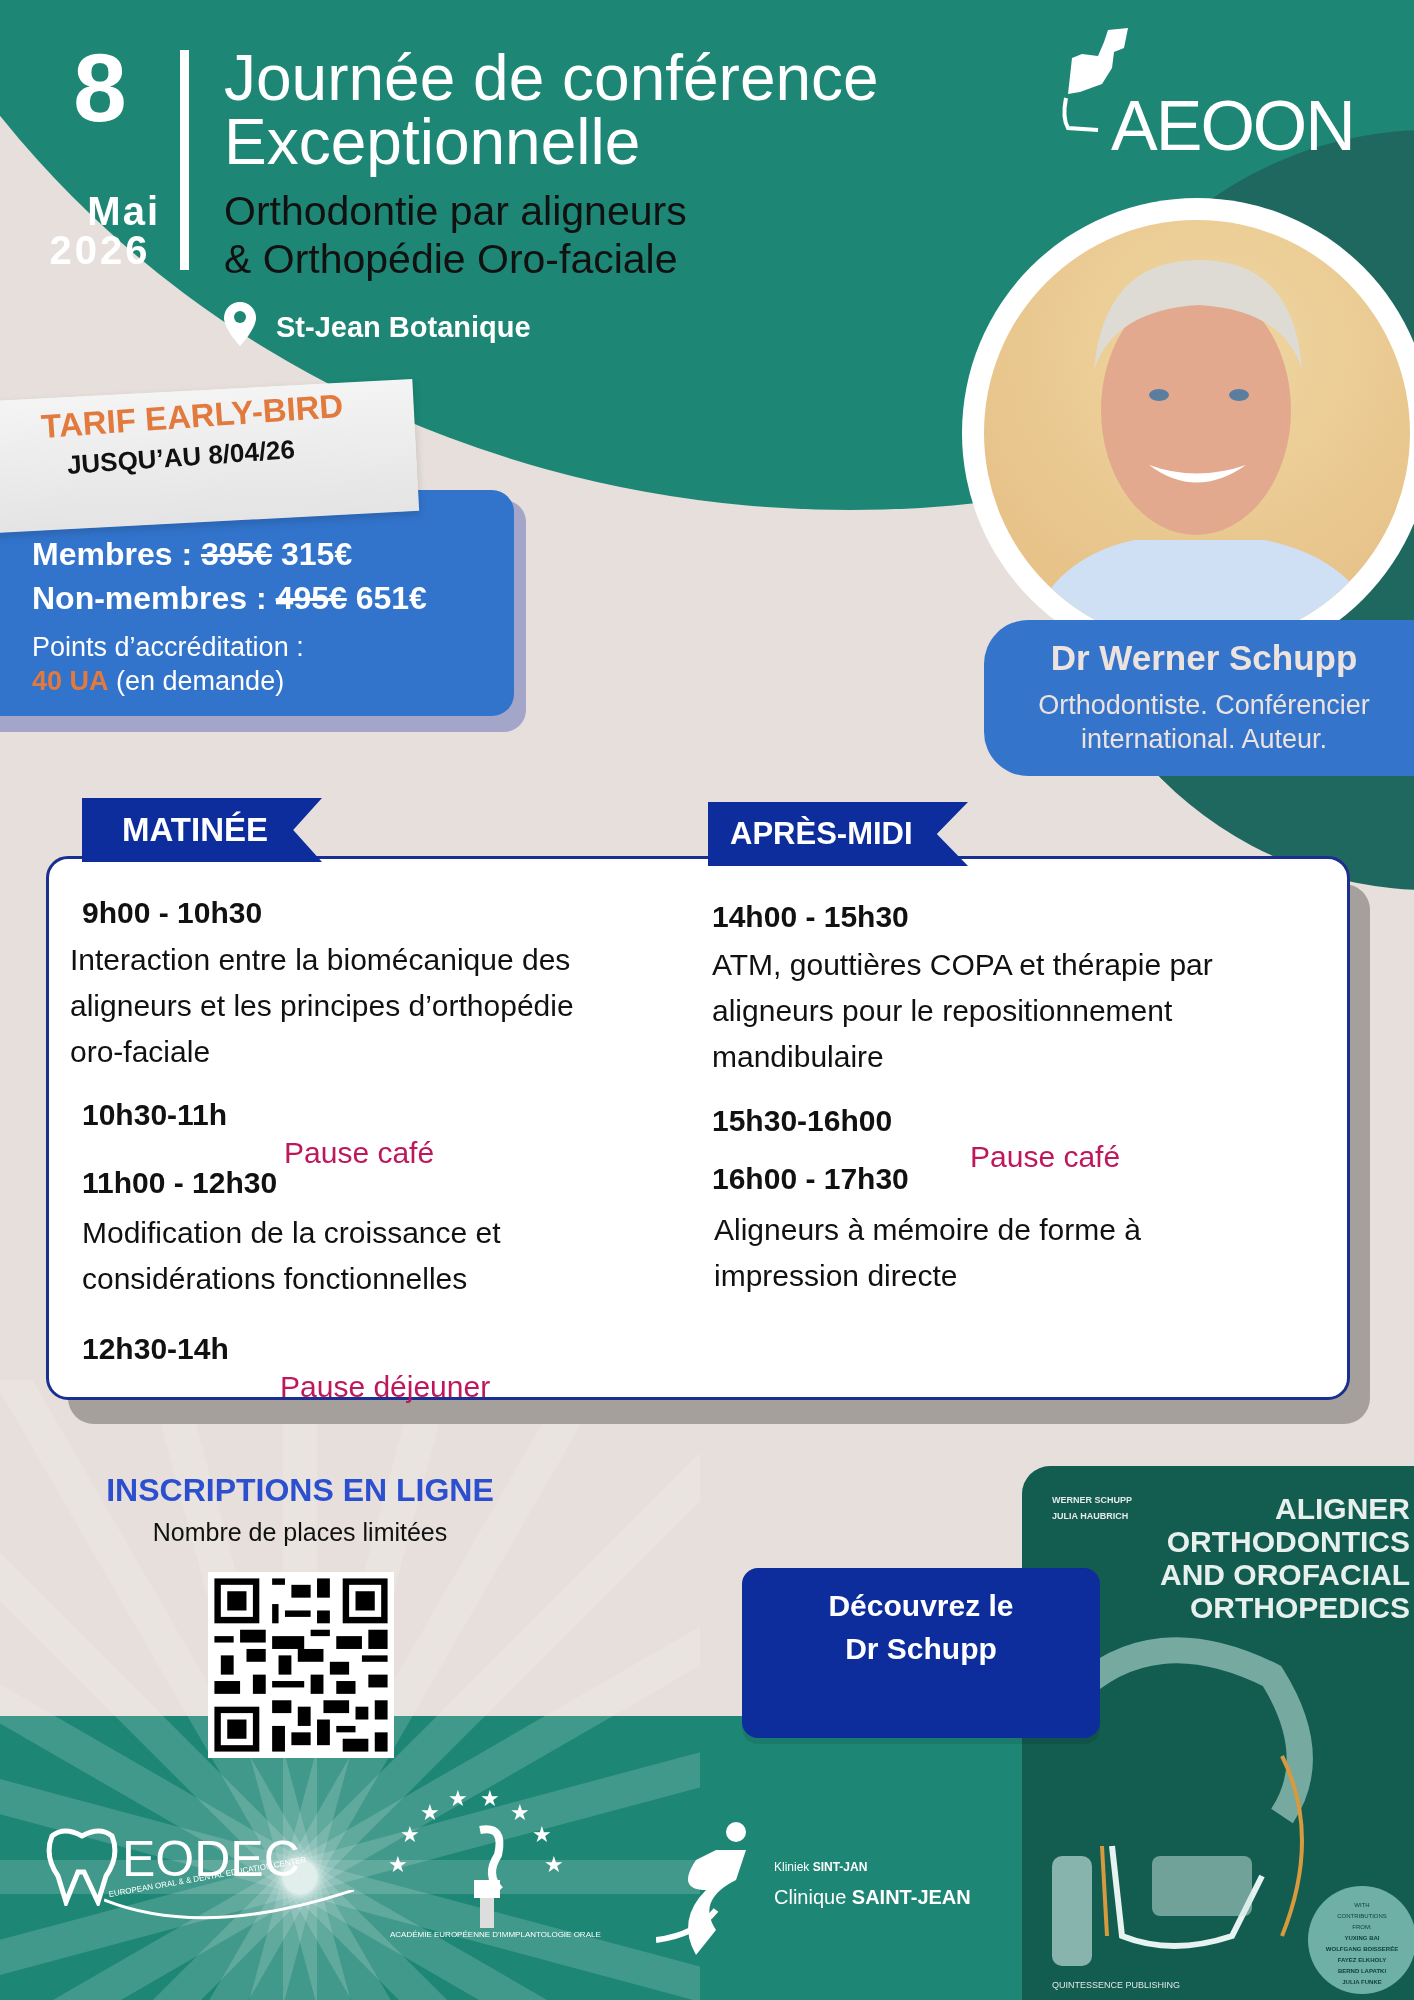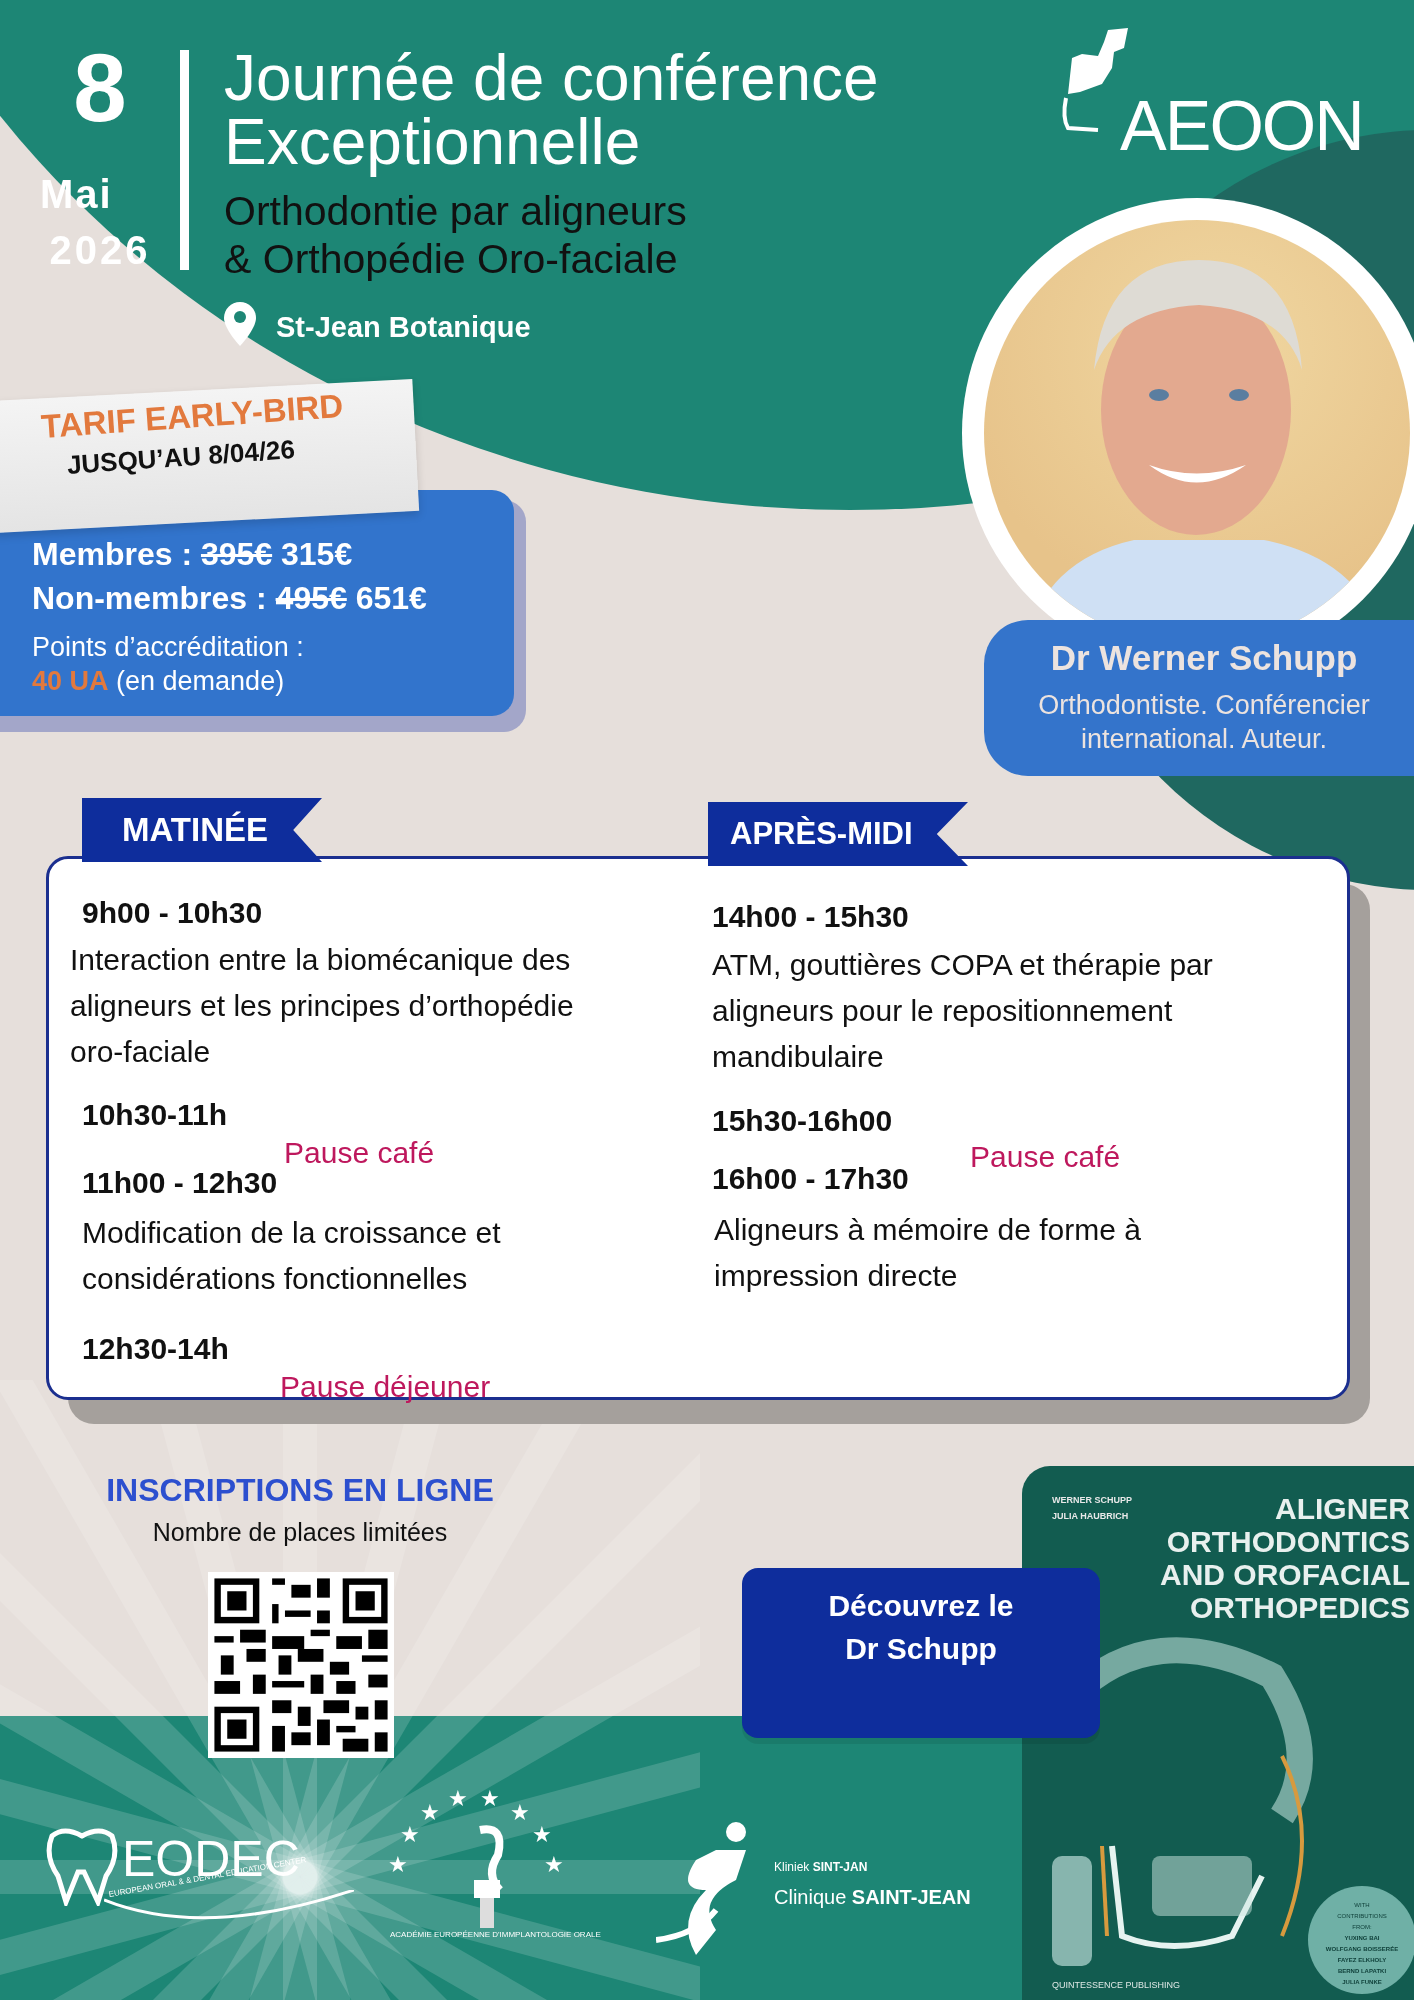--- a/index.html
+++ b/index.html
@@ -6,31 +6,31 @@
   body{width:1414px;height:2000px;position:relative;overflow:hidden;background:#e6dfdb;font-family:"Liberation Sans",sans-serif;}
   .abs{position:absolute;}
   
   #bg-top{position:absolute;left:-200px;top:-1400px;width:2100px;height:1910px;border-radius:50%;background:#1d8675;}
   #bg-darkcircle{position:absolute;left:1050px;top:130px;width:760px;height:760px;border-radius:50%;background:#1f6860;}
   #bg-bottom{position:absolute;left:0;top:1716px;width:1414px;height:284px;background:#1d8675;}
   #rays{position:absolute;left:0;top:1380px;width:700px;height:620px;overflow:hidden;}
   .ray{position:absolute;left:300px;top:480px;width:600px;height:34px;background:rgba(255,255,255,0.16);transform-origin:0 50%;}
   
   #date-day{left:40px;top:40px;width:120px;text-align:center;color:#fff;font-weight:bold;font-size:96px;line-height:1;}
-  #date-month{left:40px;top:172px;width:120px;text-align:left;color:#fff;font-weight:bold;font-size:40px;letter-spacing:2px;}
+  #date-month{left:40px;top:189px;width:120px;text-align:right;color:#fff;font-weight:bold;font-size:40px;letter-spacing:2px;}
   #date-year{left:30px;top:228px;width:140px;text-align:center;color:#fff;font-weight:bold;font-size:40px;letter-spacing:3px;}
   #date-divider{left:180px;top:50px;width:9px;height:220px;background:#fff;}
   #title-1{left:224px;top:46px;color:#fff;font-size:64px;line-height:64px;white-space:nowrap;}
   #title-2{left:224px;top:110px;color:#fff;font-size:64px;line-height:64px;white-space:nowrap;}
   #subtitle-1{left:224px;top:188px;color:#111;font-size:41px;white-space:nowrap;}
   #subtitle-2{left:224px;top:236px;color:#111;font-size:41px;white-space:nowrap;}
   #location{left:224px;top:302px;display:flex;align-items:center;gap:20px;color:#fff;font-weight:bold;font-size:29px;}
   
   #logo{left:1058px;top:28px;width:330px;height:130px;color:#fff;}
-  #logo-text{position:absolute;left:62px;top:58px;font-size:70px;letter-spacing:-2px;color:#fff;}
+  #logo-text{position:absolute;left:53px;top:58px;font-size:70px;letter-spacing:-2px;color:#fff;}
   
   #photo-ring{left:962px;top:198px;width:470px;height:470px;border-radius:50%;background:#fff;}
   #photo{left:984px;top:220px;width:426px;height:426px;border-radius:50%;overflow:hidden;background:radial-gradient(circle at 55% 30%,#f0d7a1,#e7c38a 70%);}
   
   #speaker-card{left:984px;top:620px;width:450px;height:156px;background:#3474cb;border-radius:44px 0 0 44px;text-align:center;}
   #speaker-name{position:absolute;left:0;top:18px;width:440px;color:#ece3df;font-weight:bold;font-size:35px;}
   #speaker-role-1{position:absolute;left:0;top:70px;width:440px;color:#ece3df;font-size:27px;}
   #speaker-role-2{position:absolute;left:0;top:104px;width:440px;color:#ece3df;font-size:27px;}
   
   #price-shadow{left:0;top:500px;width:526px;height:232px;background:#a3a6c9;border-radius:0 22px 22px 0;}

